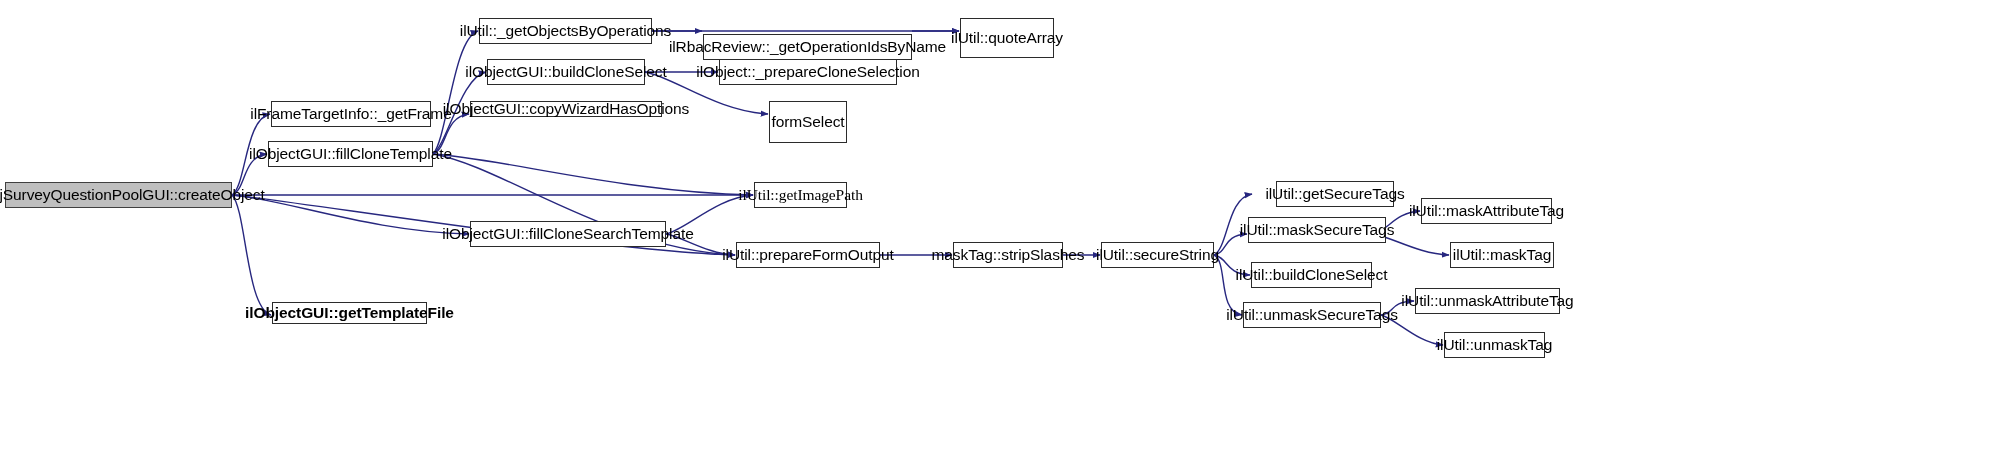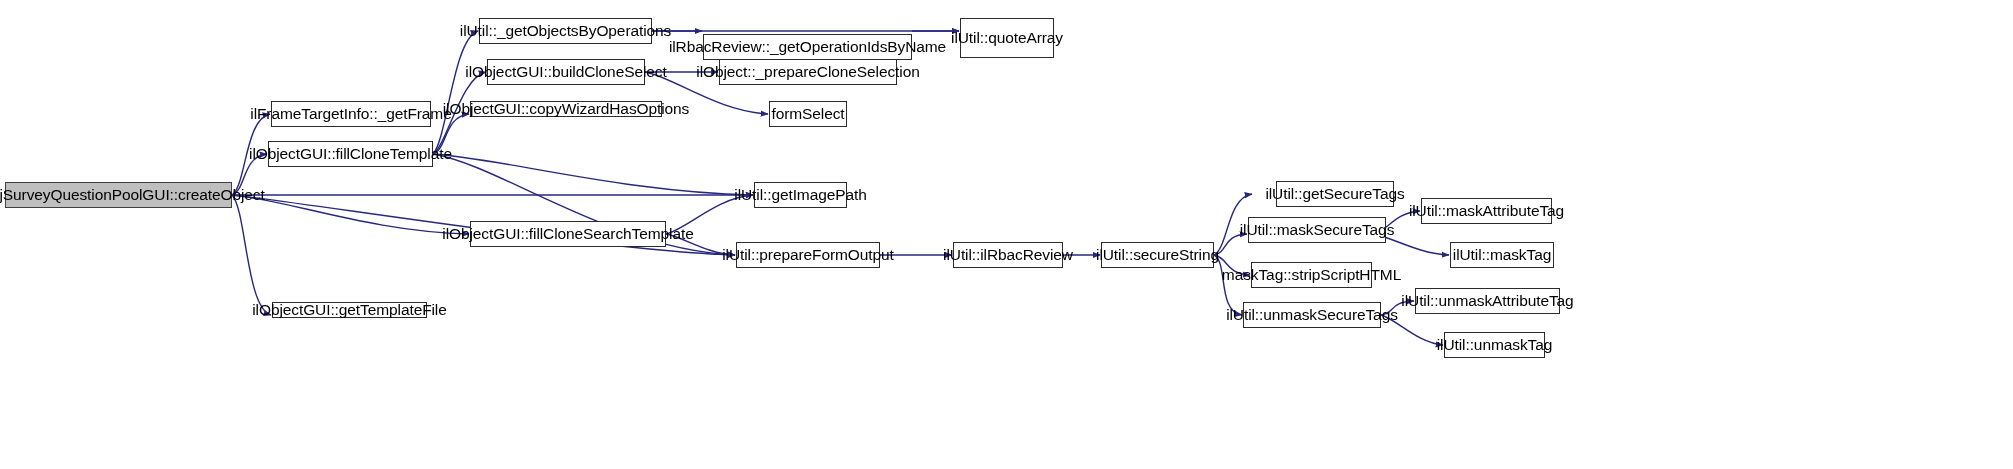--- a/index.html
+++ b/index.html
@@ -94,64 +94,64 @@
       </div>
       <div class="node" style="left: 271px; top: 101px; width: 160px; height: 26px;">
         <span class="node-label">ilFrameTargetInfo::_getFrame</span>
       </div>
       <div class="node" style="left: 268px; top: 141px; width: 165px; height: 26px;">
         <span class="node-label">ilObjectGUI::fillCloneTemplate</span>
       </div>
       <div class="node" style="left: 470px; top: 221px; width: 196px; height: 26px;">
         <span class="node-label">ilObjectGUI::fillCloneSearchTemplate</span>
       </div>
-      <div class="node" style="left: 272px; top: 302px; width: 155px; height: 16px;">
+      <div class="node" style="left: 272px; top: 302px; width: 155px; height: 22px; font-weight: bold;">
         <span class="node-label">ilObjectGUI::getTemplateFile</span>
       </div>
       <div class="node" style="left: 479px; top: 18px; width: 173px; height: 26px;">
         <span class="node-label">ilUtil::_getObjectsByOperations</span>
       </div>
       <div class="node" style="left: 487px; top: 59px; width: 158px; height: 26px;">
         <span class="node-label">ilObjectGUI::buildCloneSelect</span>
       </div>
       <div class="node" style="left: 470px; top: 101px; width: 192px; height: 16px;">
         <span class="node-label">ilObjectGUI::copyWizardHasOptions</span>
       </div>
       <div class="node" style="left: 703px; top: 34px; width: 209px; height: 26px;">
         <span class="node-label">ilRbacReview::_getOperationIdsByName</span>
       </div>
       <div class="node" style="left: 719px; top: 59px; width: 178px; height: 26px;">
         <span class="node-label">ilObject::_prepareCloneSelection</span>
       </div>
-      <div class="node" style="left: 769px; top: 101px; width: 78px; height: 26px;">
+      <div class="node" style="left: 769px; top: 101px; width: 78px; height: 42px;">
         <span class="node-label">formSelect</span>
       </div>
       <div class="node" style="left: 960px; top: 18px; width: 94px; height: 40px;">
         <span class="node-label">ilUtil::quoteArray</span>
       </div>
-      <div class="node" style="left: 754px; top: 182px; width: 93px; height: 26px;">
+      <div class="node" style="left: 754px; top: 182px; width: 93px; height: 26px; font-family: Liberation Serif, serif;">
         <span class="node-label">ilUtil::getImagePath</span>
       </div>
       <div class="node" style="left: 736px; top: 242px; width: 144px; height: 26px;">
         <span class="node-label">ilUtil::prepareFormOutput</span>
       </div>
       <div class="node" style="left: 953px; top: 242px; width: 110px; height: 26px;">
-        <span class="node-label">ilUtil::ilRbacReview</span>
+        <span class="node-label">maskTag::stripSlashes</span>
       </div>
       <div class="node" style="left: 1101px; top: 242px; width: 113px; height: 26px;">
         <span class="node-label">ilUtil::secureString</span>
       </div>
       <div class="node" style="left: 1253px; top: 181px; width: 118px; height: 26px; margin-left: 23px;">
         <span class="node-label">ilUtil::getSecureTags</span>
       </div>
       <div class="node" style="left: 1248px; top: 217px; width: 138px; height: 26px;">
         <span class="node-label">ilUtil::maskSecureTags</span>
       </div>
       <div class="node" style="left: 1251px; top: 262px; width: 121px; height: 26px;">
-        <span class="node-label">maskTag::stripScriptHTML</span>
+        <span class="node-label">ilUtil::buildCloneSelect</span>
       </div>
       <div class="node" style="left: 1243px; top: 302px; width: 138px; height: 26px;">
         <span class="node-label">ilUtil::unmaskSecureTags</span>
       </div>
       <div class="node" style="left: 1421px; top: 198px; width: 131px; height: 26px;">
         <span class="node-label">ilUtil::maskAttributeTag</span>
       </div>
       <div class="node" style="left: 1450px; top: 242px; width: 104px; height: 26px;">
         <span class="node-label">ilUtil::maskTag</span>
       </div>

